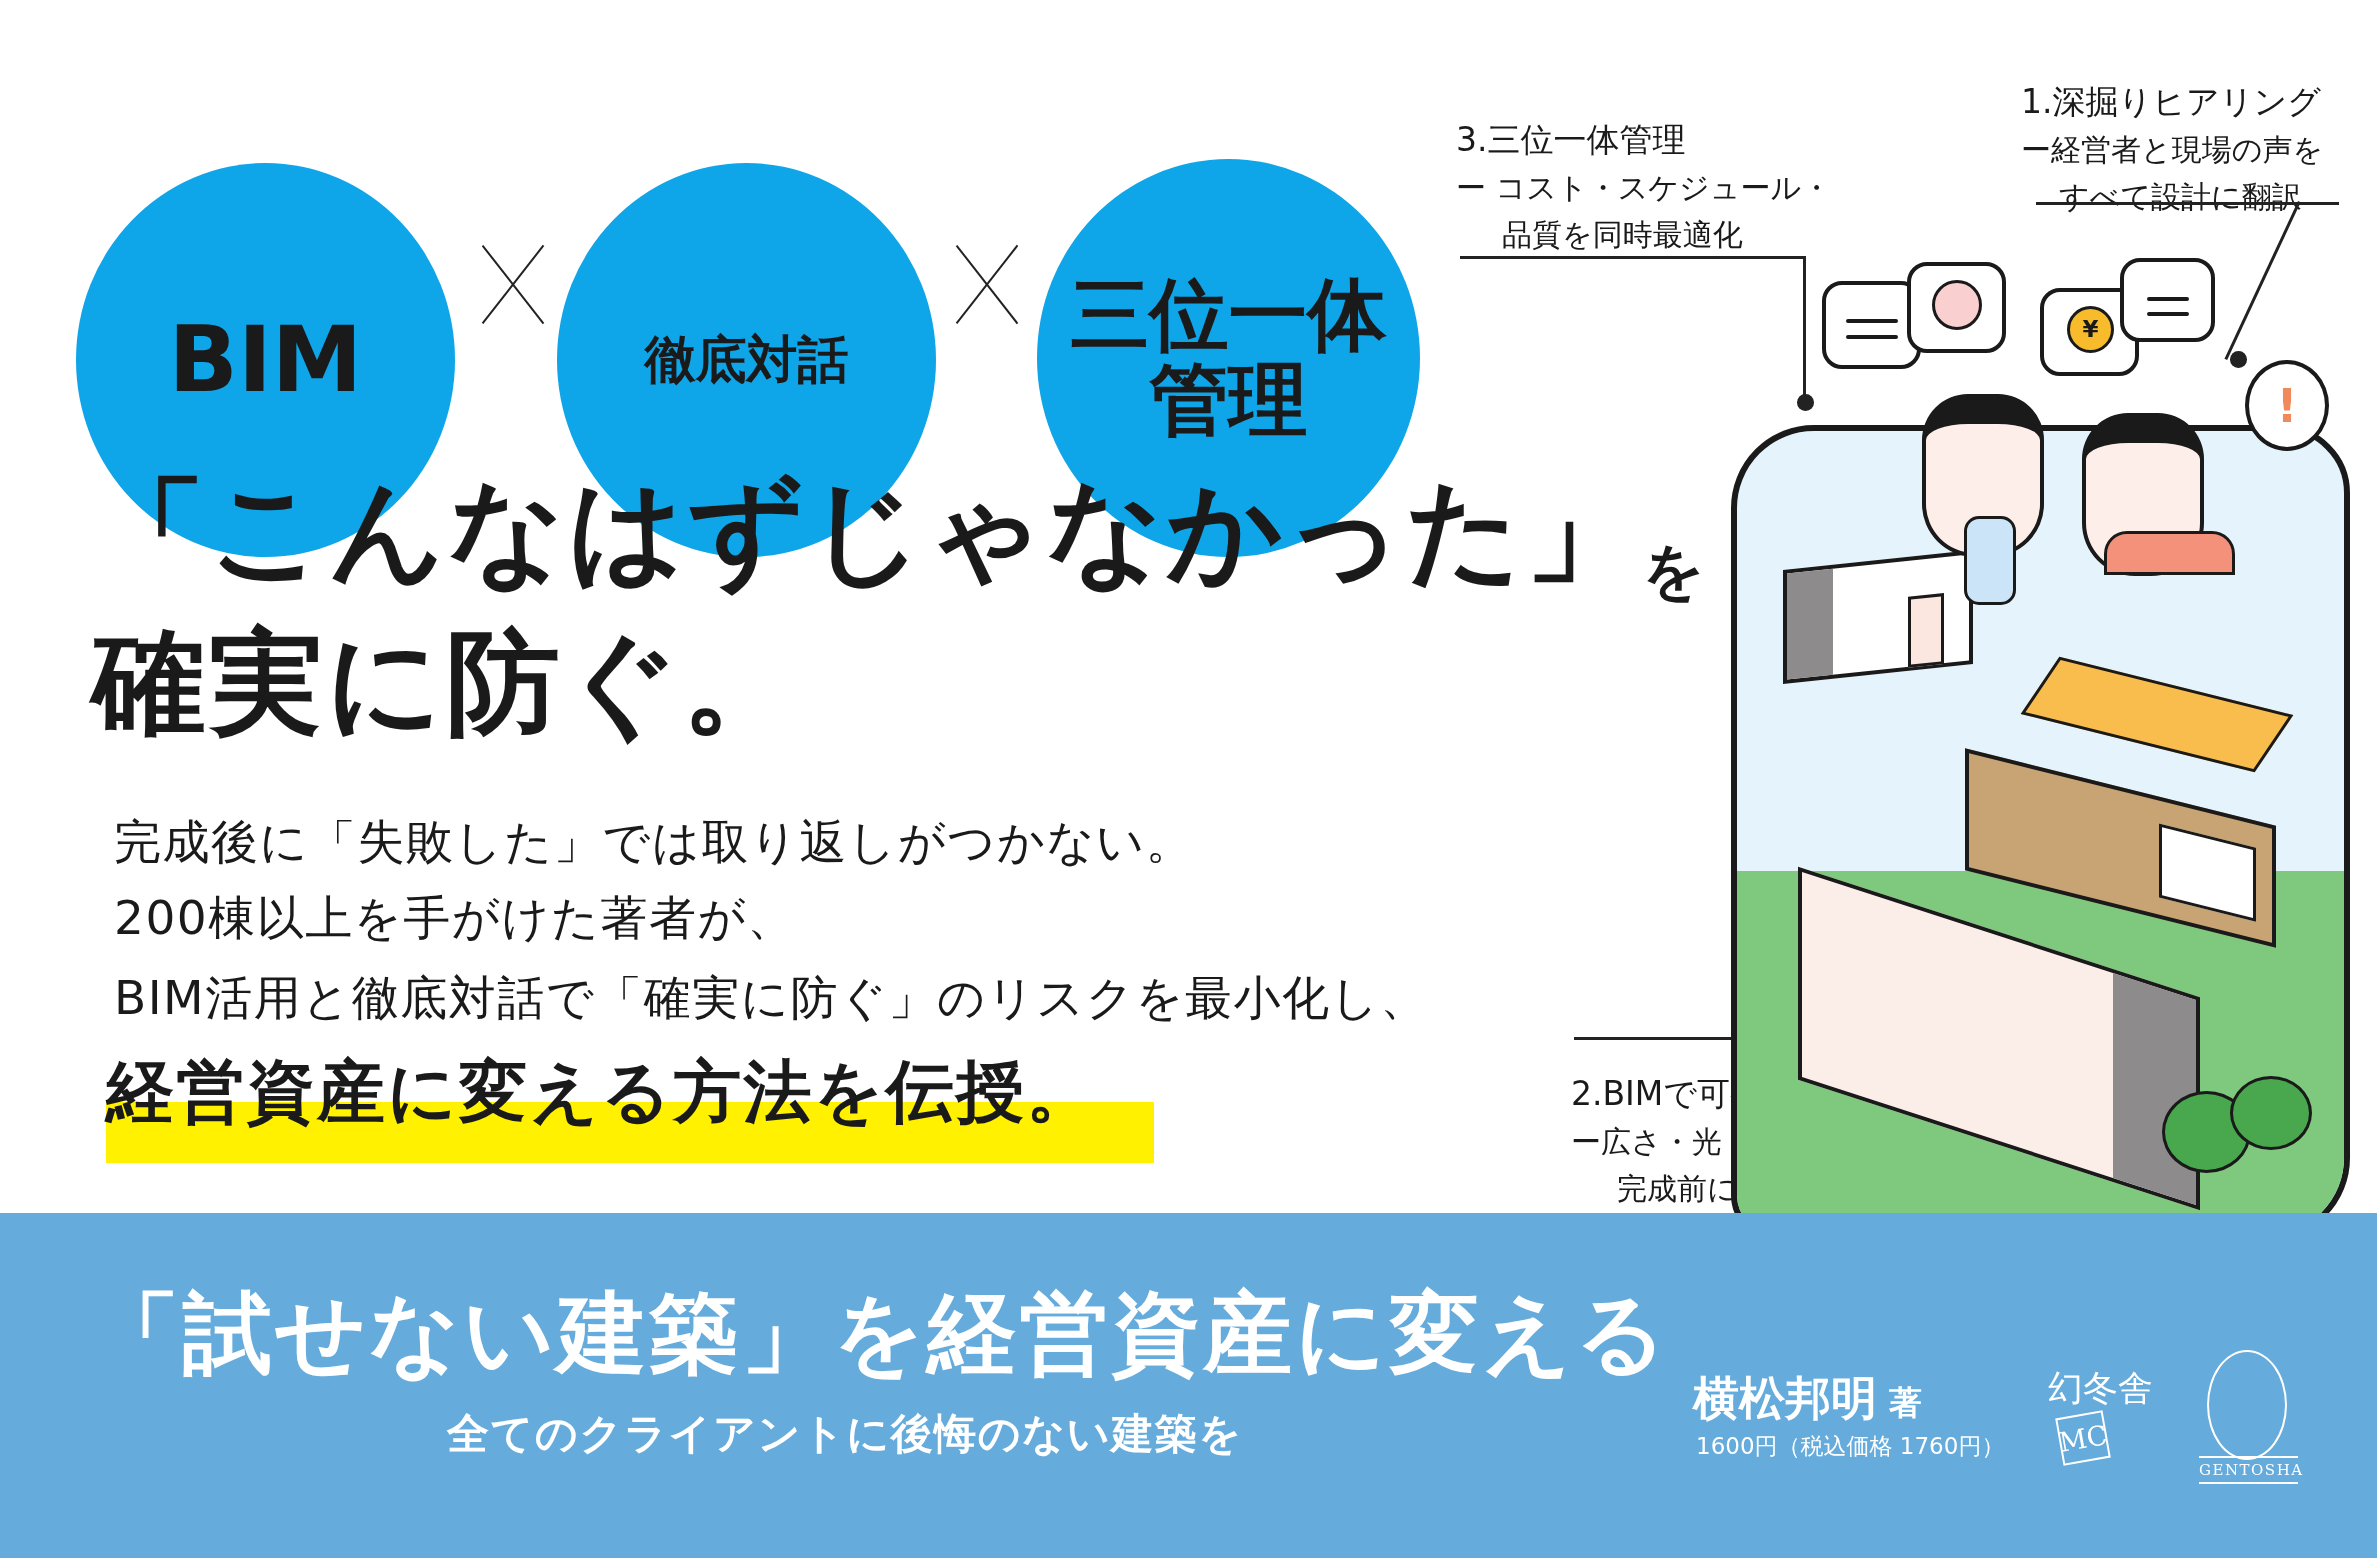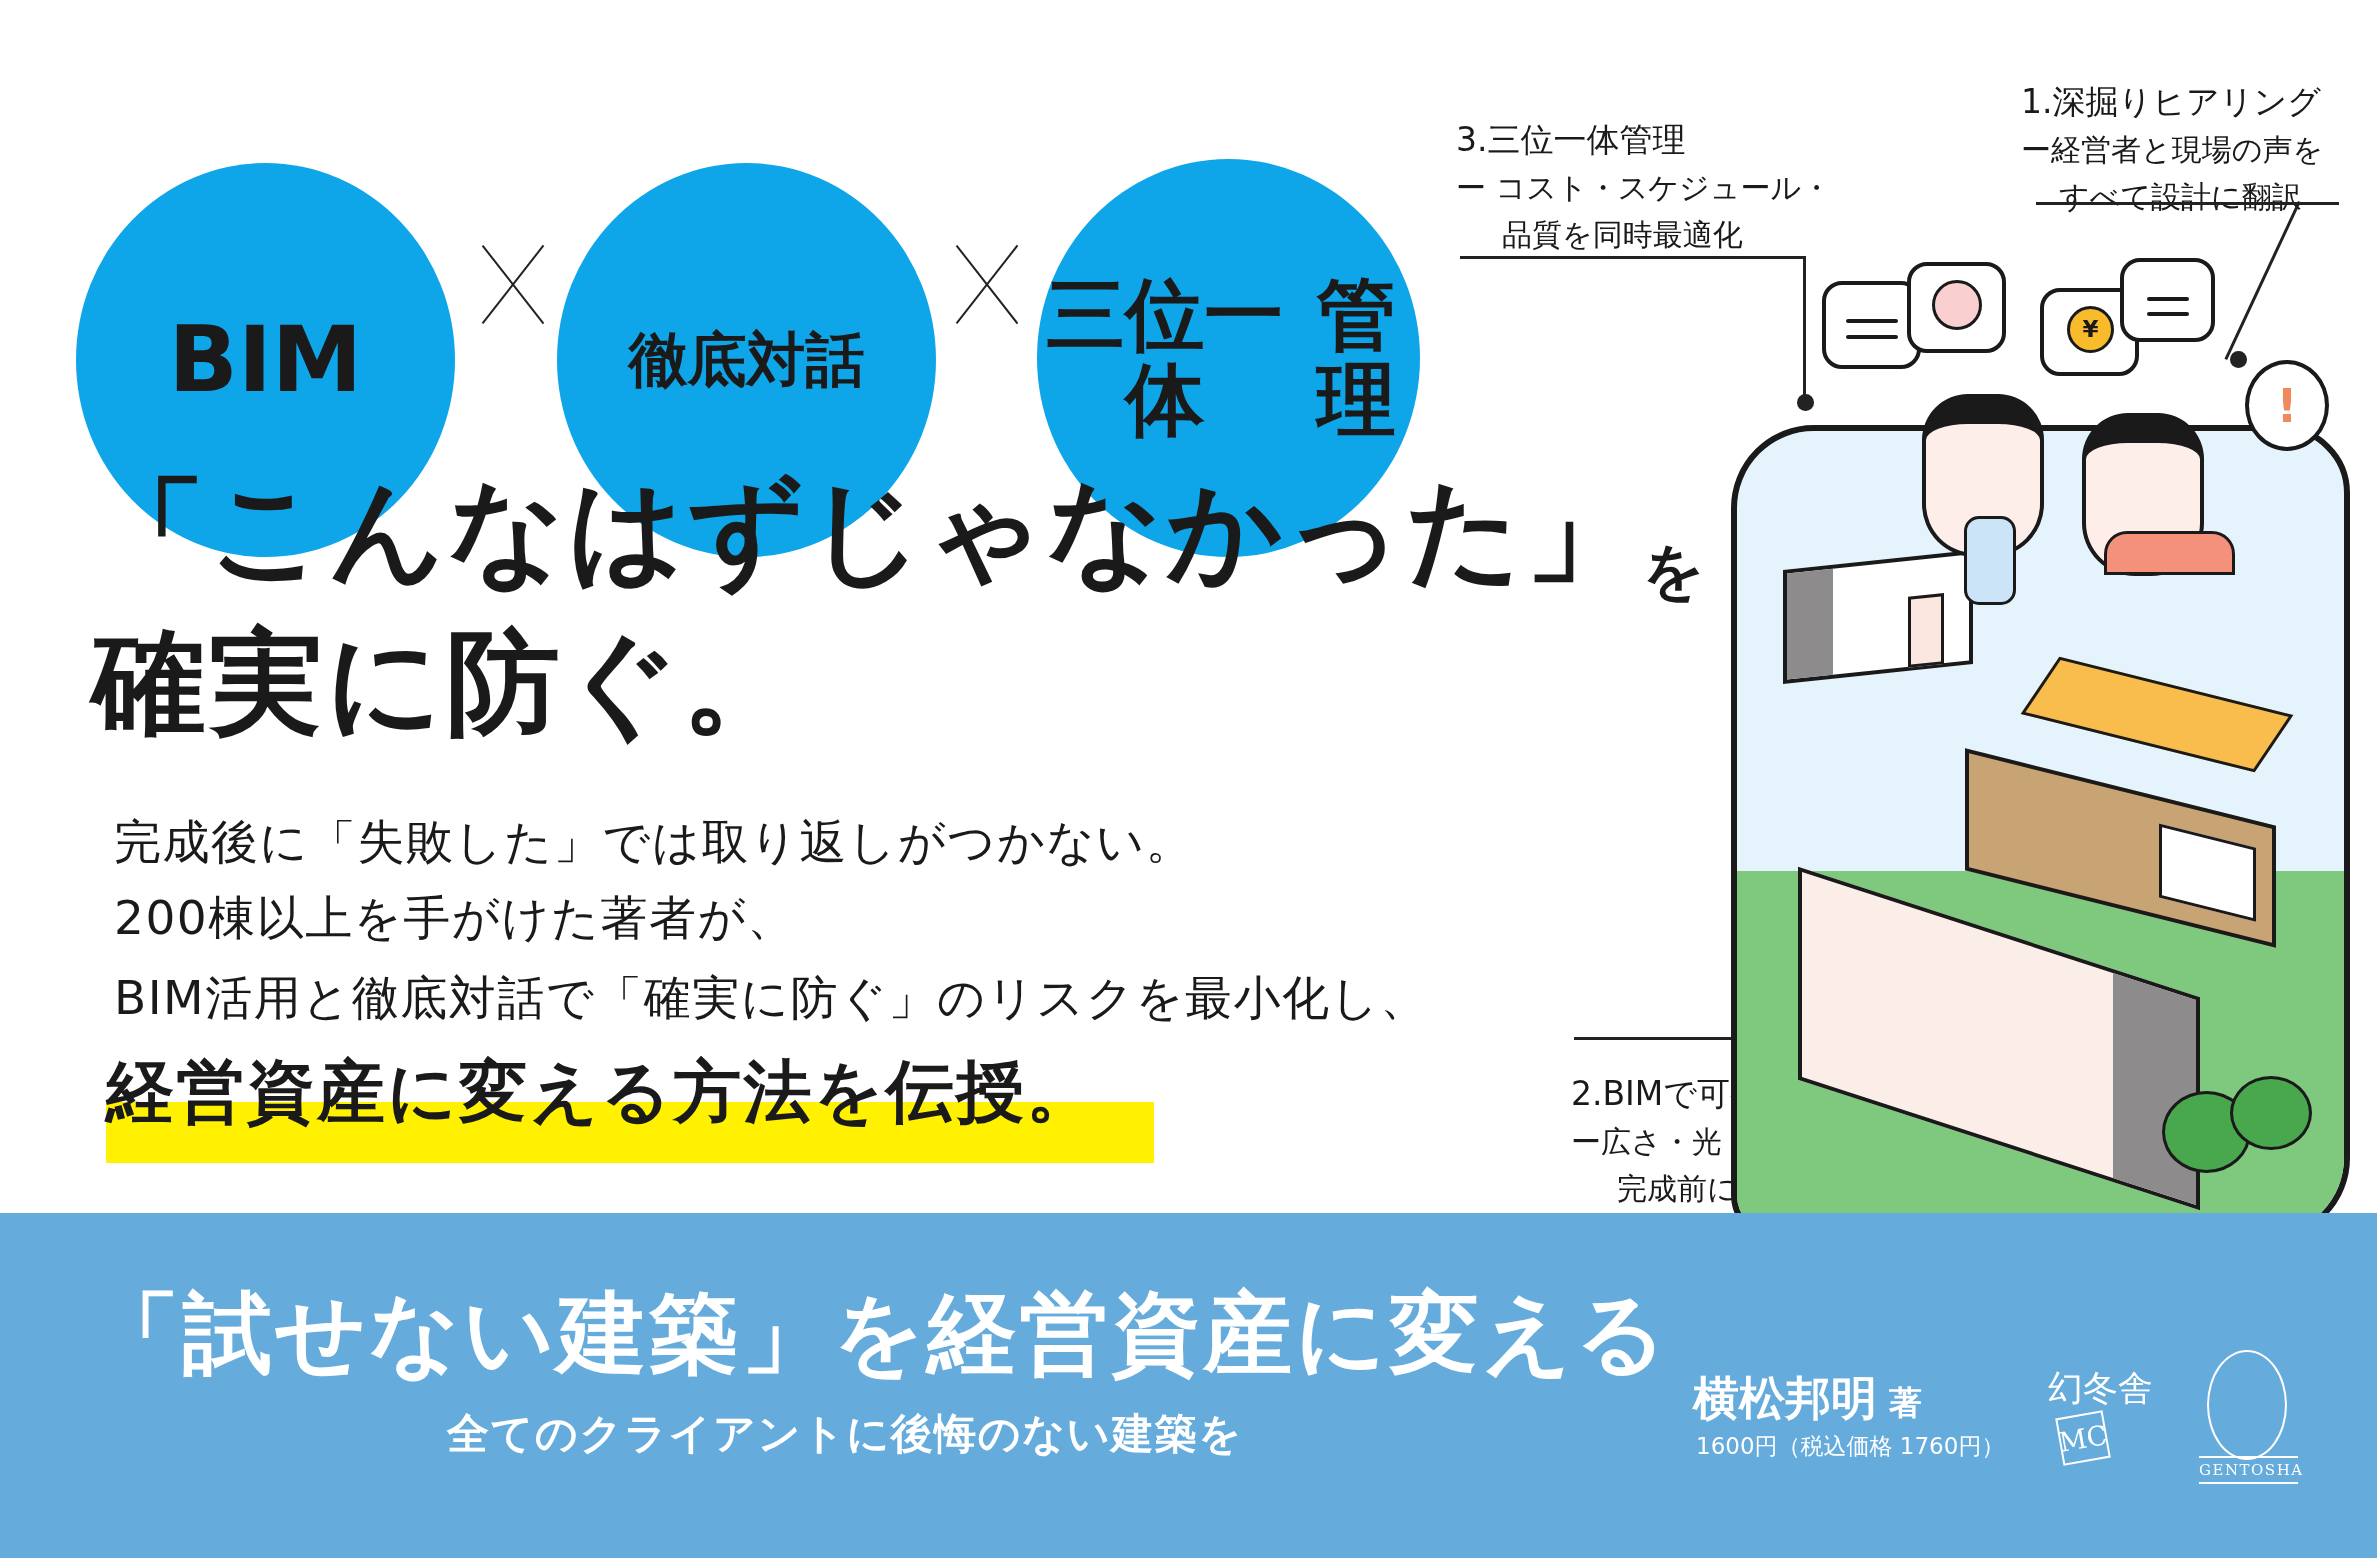--- a/index.html
+++ b/index.html
@@ -52,25 +52,25 @@
   .gentosha .label { position:absolute; left:0; top:106px; width:99px; font-size:15px; letter-spacing:1.5px; font-family:"DejaVu Serif", serif;
                      border-top:2.3px solid #fff; border-bottom:2.3px solid #fff; text-align:center; padding:3px 0; }
 </style>
 </head>
 <body>
 
 <div class="circle" style="left:76px;top:163px;width:379px;height:394px;font-size:91px;">
   <span>BIM</span>
 </div>
 <div class="times" style="left:470px;top:243px;"></div>
-<div class="circle" style="left:557px;top:163px;width:379px;height:394px;font-size:59px;">
+<div class="circle" style="left:557px;top:163px;width:379px;height:394px;font-size:51px;">
   <span>徹底対話</span>
 </div>
 <div class="times" style="left:944px;top:243px;"></div>
-<div class="circle" style="left:1037px;top:159px;width:383px;height:398px;font-size:79px;flex-direction:row;">
+<div class="circle" style="left:1037px;top:159px;width:383px;height:398px;font-size:79px;flex-direction:column;">
   <span>三位一体</span>
   <span>管理</span>
 </div>
 
 <div class="headline" style="top:455px;">
   <span>「こんなはずじゃなかった」</span><span class="small">を</span>
 </div>
 <div class="headline" style="top:607px;">確実に防ぐ。</div>
 
 <div class="body-line" style="top:811px;">完成後に「失敗した」では取り返しがつかない。</div>

